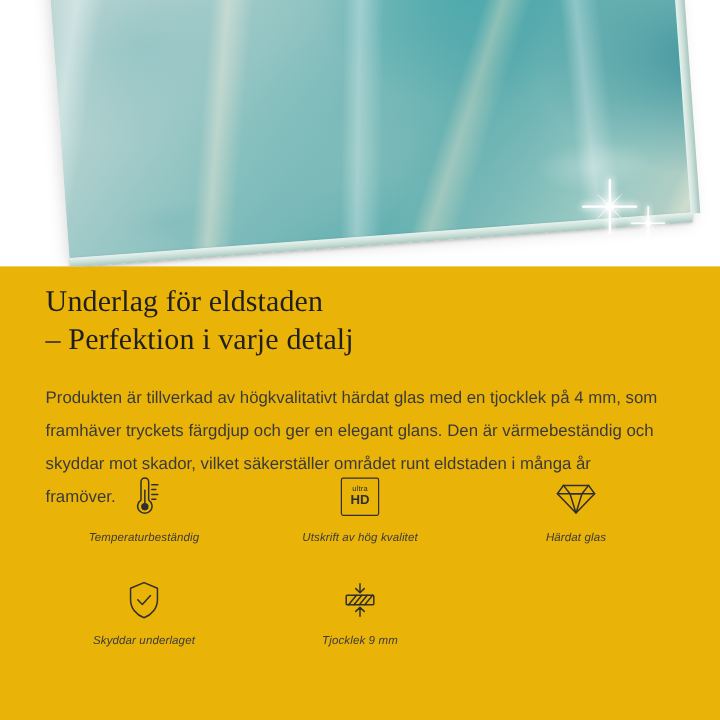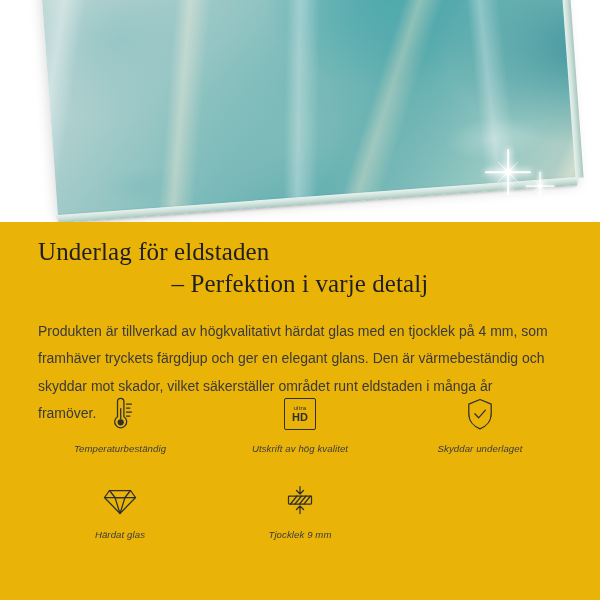--- a/index.html
+++ b/index.html
@@ -182,21 +182,21 @@
   .headline {
     margin: 0;
     padding: 14px 38px 0 38px;
     font-family: "Liberation Serif", serif;
     font-size: 25px;
     line-height: 1.28;
     font-weight: 400;
     color: #1f1f1f;
     letter-spacing: 0.1px;
   }
-  .headline .l2 { display: block; text-align: center; }
+  .headline .l2 { display: block; }
   .body-copy {
     margin: 0;
     padding: 18px 46px 0 38px;
     font-size: 14px;
     line-height: 1.95;
     color: #3a3a3a;
   }
 
   
   .features {
@@ -319,40 +319,40 @@
         <div class="ultrahd-box">
           <span class="t1">ultra</span>
           <span class="t2">HD</span>
         </div>
       </div>
       <div class="cap">Utskrift av hög kvalitet</div>
     </div>
 
     <div class="feature">
       <div class="ic">
-        <svg width="34" height="38" viewBox="0 0 34 38">
-          <path class="stroke" d="M17 4.5 5.8 9.2v9.5c0 7 4.7 12.6 11.2 15.1 6.5-2.5 11.2-8.1 11.2-15.1V9.2z"></path>
-          <path class="stroke" d="m11.8 18.8 3.8 4 6.8-7.6"></path>
-        </svg>
-      </div>
-      <div class="cap">Skyddar underlaget</div>
-    </div>
-
-    <div class="feature">
-      <div class="ic">
         <svg width="36" height="34" viewBox="0 0 36 34">
           <path class="stroke" d="M7.5 7.5h21l5 7-15.5 16L2.5 14.5z"></path>
           <path class="stroke" d="M2.5 14.5h31"></path>
           <path class="stroke" d="M7.5 7.5 13 14.5l5 16 5-16 5.5-7"></path>
           <path class="stroke" d="M13 14.5h10"></path>
         </svg>
       </div>
       <div class="cap">Härdat glas</div>
     </div>
 
+    <div class="feature">
+      <div class="ic">
+        <svg width="34" height="38" viewBox="0 0 34 38">
+          <path class="stroke" d="M17 4.5 5.8 9.2v9.5c0 7 4.7 12.6 11.2 15.1 6.5-2.5 11.2-8.1 11.2-15.1V9.2z"></path>
+          <path class="stroke" d="m11.8 18.8 3.8 4 6.8-7.6"></path>
+        </svg>
+      </div>
+      <div class="cap">Skyddar underlaget</div>
+    </div>
+
 
     <div class="feature">
       <div class="ic">
         <svg width="36" height="34" viewBox="0 0 36 34">
           <path class="stroke" d="M18 3.5v6.5M14.5 7.5 18 11l3.5-3.5"></path>
           <rect class="stroke" x="6.5" y="13" width="23" height="8" rx="0.8"></rect>
           <path class="stroke" d="M8.5 21 15 13M13 21l6.5-8M17.5 21l6.5-8M22 21l6.5-8"></path>
           <path class="stroke" d="M18 30.5V24M14.5 26.5 18 23l3.5 3.5"></path>
         </svg>
       </div>

